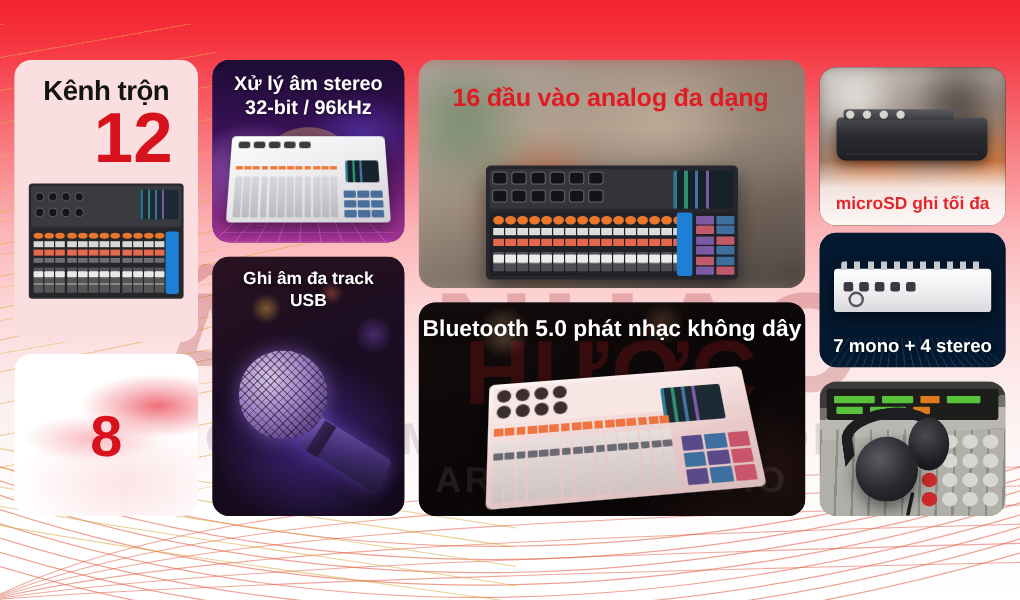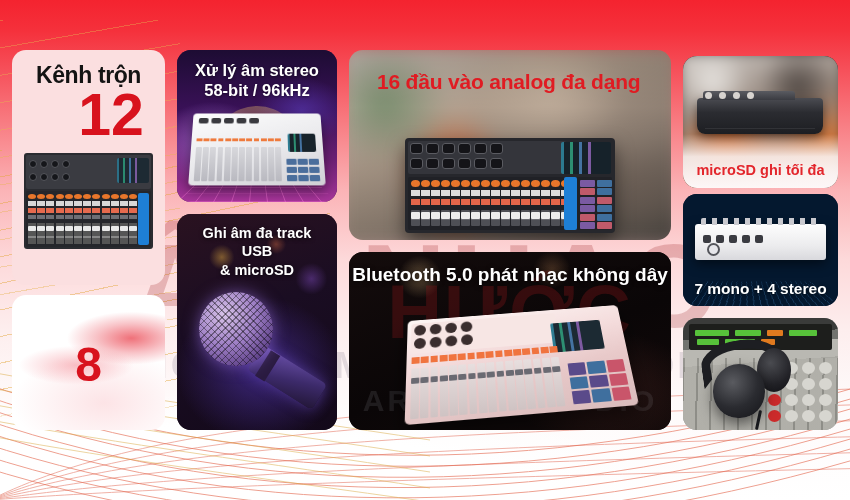--- a/index.html
+++ b/index.html
@@ -482,21 +482,21 @@
     <div class="big">8</div>
   </div>
 
   <div class="card" id="card-dsp">
     <div class="synth-bg">
       <div class="synth-sun"></div>
       <div class="synth-grid"></div>
     </div>
     <div class="hdr">
       <div>Xử lý âm stereo</div>
-      <div>58-bit / 96kHz</div>
+      <div>32-bit / 96kHz</div>
     </div>
     <div class="dsp-mixer">
       <div class="dsp-knobs">
           <i></i>
           <i></i>
           <i></i>
           <i></i>
           <i></i>
         </div>
       <div class="dsp-scr"></div>
@@ -525,21 +525,20 @@
           <i></i>
           <i></i>
         </div>
     </div>
   </div>
 
   <div class="card" id="card-usb">
     <div class="usb-bg"></div>
     <div class="hdr">
       <div>Ghi âm đa track USB</div>
-      <div>&amp; microSD</div>
     </div>
     <div class="mic-art">
       <div class="mic-body"></div>
       <div class="mic-ring"></div>
       <div class="mic-head"></div>
     </div>
   </div>
 
   <div class="card" id="card-analog">
     <div class="analog-bg"></div>

